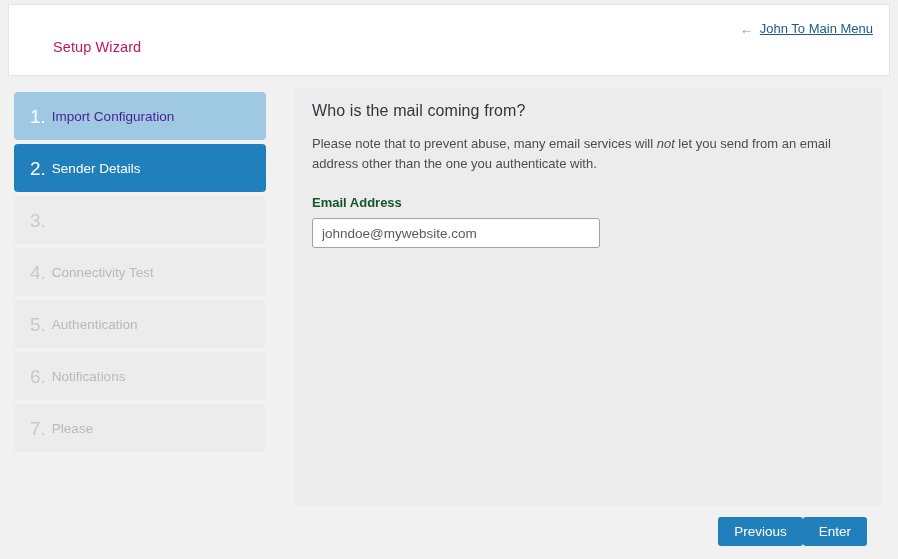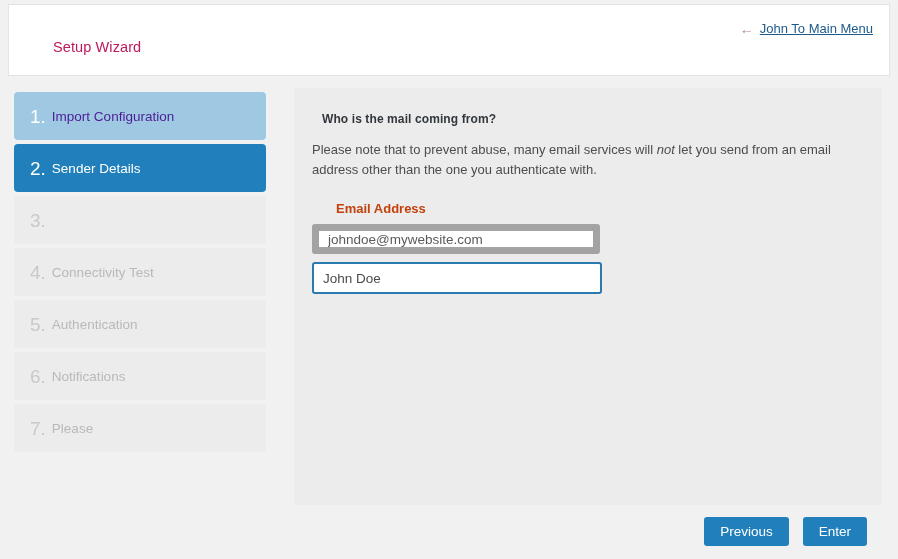--- a/index.html
+++ b/index.html
@@ -111,74 +111,72 @@
     left: 294px;
     top: 88px;
     width: 588px;
     height: 417px;
     background: #ececec;
     border-radius: 3px;
     box-sizing: border-box;
     padding: 14px 18px;
   }
   .content h2 {
-    margin: 10px;
-    font-size: 12px;
-    font-weight: bold;
+    margin: 0;
+    font-size: 16px;
+    font-weight: normal;
     color: #32373c;
     letter-spacing: 0.1px;
   }
   .content p {
     margin: 0;
     font-size: 13px;
     color: #4d4d4d;
     line-height: 1.5;
   }
   .p1 { margin-top: 26px !important; }
   .p2 { margin-top: 14px !important; width: 540px; }
   .p2 em { font-style: italic; margin-top: 24px; }
 
   .field-label {
     margin-top: 22px;
     font-size: 13px;
     font-weight: bold;
-    color: #c2410c;
-    margin-left: 24px;
+    color: #14532d;
   }
   .field-label.second { margin-top: 20px; }
 
   input.text-input {
     display: block;
     margin-top: 8px;
     width: 288px;
     height: 30px;
     box-sizing: border-box;
     padding: 4px 9px;
     font-family: "Liberation Sans", sans-serif;
     font-size: 13.5px;
     color: #5a5a5a;
     background: #ffffff;
-    border: 7px solid #a3a3a3;
+    border: 1px solid #a3a3a3;
     border-radius: 3px;
     outline: none;
   }
   input.text-input.focused {
     border: 2px solid #2a7ab0;
     width: 290px;
     height: 32px;
     color: #4b4b4b;
   }
 
   
   .footer {
     position: absolute;
     right: 31px;
     top: 517px;
     display: flex;
-    gap: 14px;
   }
   .btn {
     background: #2180bb;
     color: #ffffff;
     border: none;
     border-radius: 3px;
     font-family: "Liberation Sans", sans-serif;
     font-size: 13.5px;
     height: 29px;
     padding: 0 16px;
@@ -229,21 +227,20 @@
     </div>
   </div>
 
   <div class="content">
     <h2>Who is the mail coming from?</h2>
     <p class="p2"><span>Please note that to prevent abuse, many email services will </span><em>not</em><span> let you send from an email address other than the one you authenticate with.</span></p>
 
     <div class="field-label">Email Address</div>
     <input class="text-input" type="text" value="johndoe@mywebsite.com" style="">
 
-    <input class="text-input focused" type="text" value="John Doe" style="">
   </div>
 
   <div class="footer">
     <button class="btn">Previous</button>
     <button class="btn">Enter</button>
   </div>
 
 </div>
 
 </body></html>

